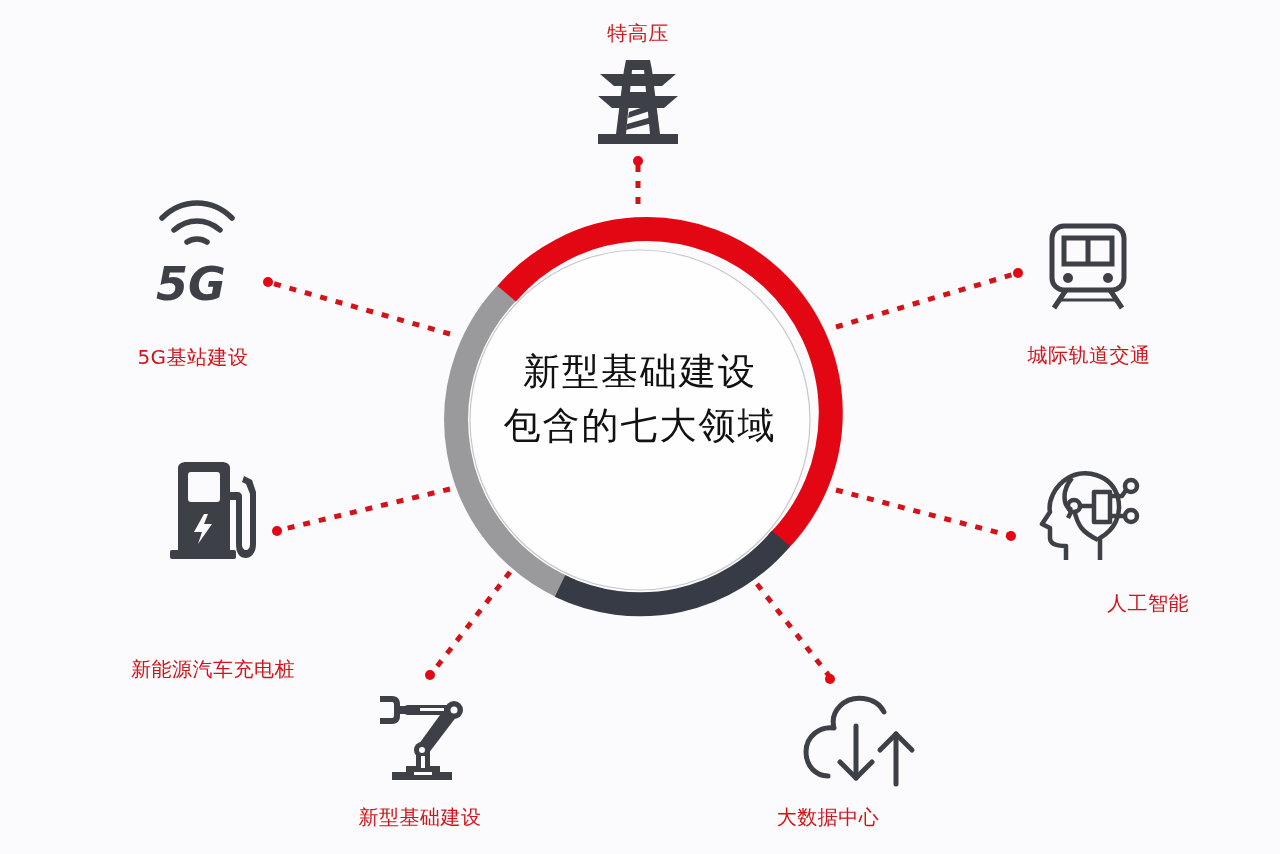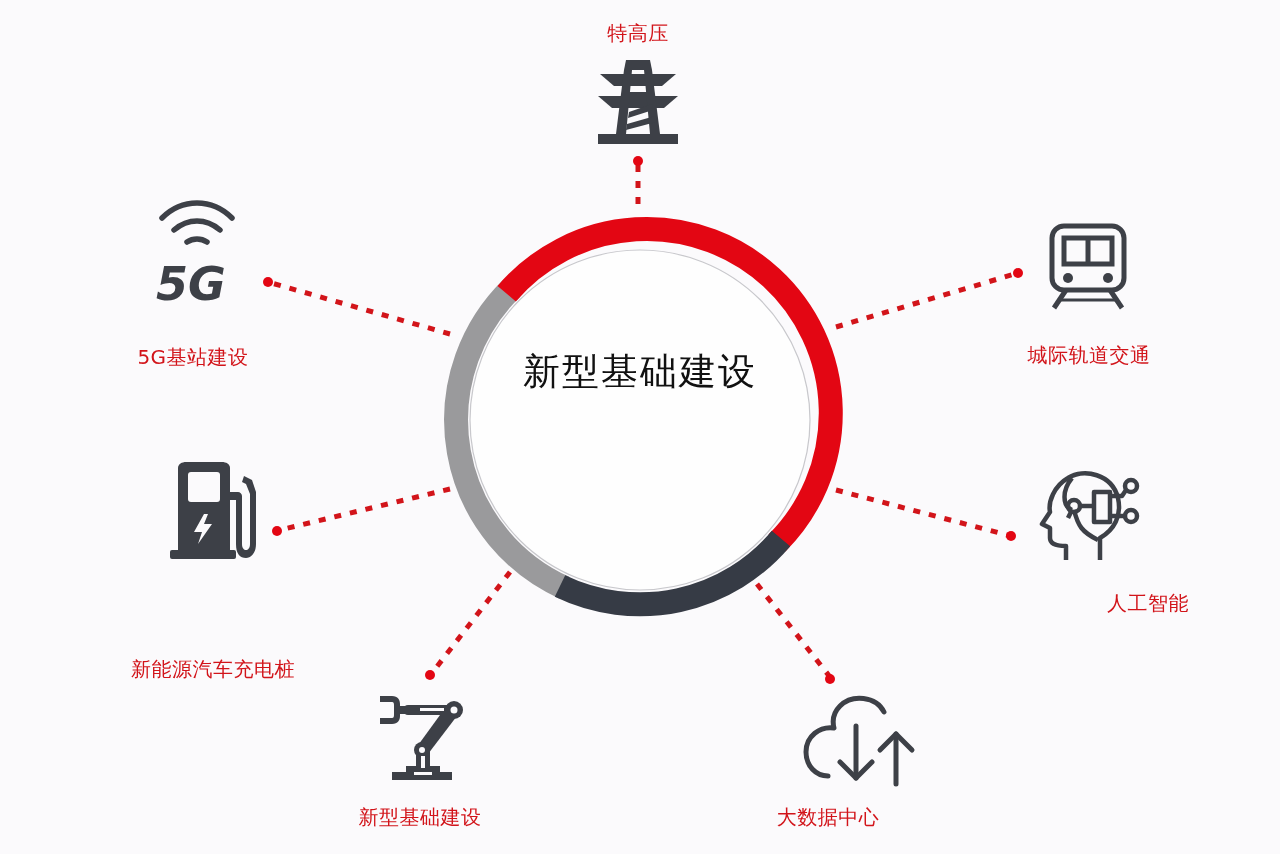--- a/index.html
+++ b/index.html
@@ -61,20 +61,21 @@
 
     <path stroke="#9a9a9c" d="M 564.4 587.7 A 184 184 0 0 1 511.8 288.1"></path>
     <path stroke="#e30613" d="M 506.7 293.7 A 184 184 0 1 1 777.0 543.0"></path>
     <path stroke="#363b45" d="M 781.0 538.5 A 184 184 0 0 1 560.0 586.0"></path>
   </g>
   <circle cx="640" cy="420" r="170" fill="#fefefe" stroke="#c8c8cc" stroke-width="1.2"></circle>
 </svg>
 
 <div class="center-title">
   <div>新型基础建设</div>
+  <div>包含的七大领域</div>
 </div>
 
 <div class="label" style="left:578px; top:18px; width:120px;">特高压</div>
 <svg class="icon" style="left:596px; top:56px;" width="84" height="92" viewBox="0 0 84 92">
   <g fill="#3d4047">
     <path d="M30 4 H54 L56 14 H28 Z"></path>
     <path d="M4 18 H80 L66 30 H18 Z"></path>
     <path d="M2 40 H82 L68 52 H16 Z"></path>
     <rect x="2" y="78" width="80" height="10"></rect>
     <path d="M28 14 L36 14 L30 78 L20 78 Z"></path>

